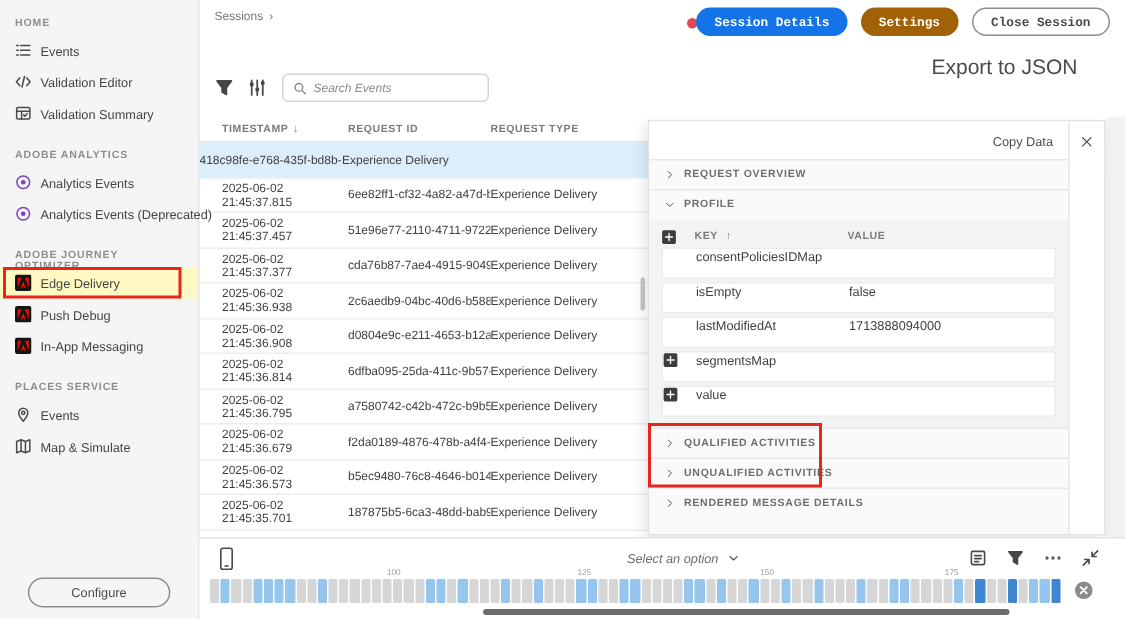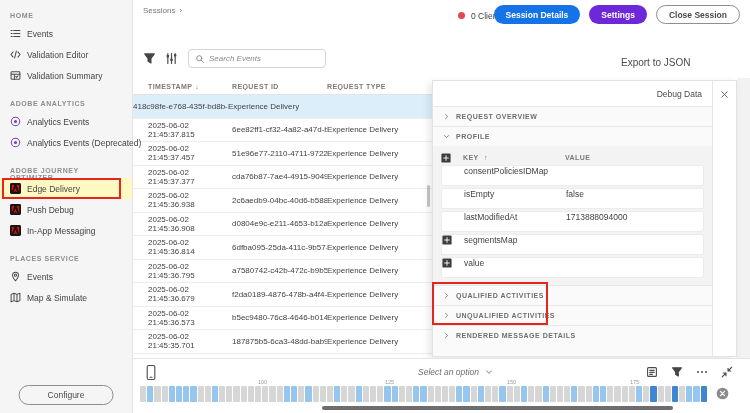--- a/index.html
+++ b/index.html
@@ -17,32 +17,32 @@
   .sb-item .icon svg { width:11px; height:11px; }
   .red-box { position:absolute; border:2px solid #e8251d; z-index:60; pointer-events:none; }
   .configure-btn { position:absolute; bottom:8px; left:50%; transform:translateX(-50%); background:#f5f5f5; border:1px solid #8e8e8e; border-radius:11px; padding:4px 28px; font-size:8.5px; color:#4b4b4b; font-family:inherit; cursor:pointer; }
 
   
   .breadcrumb { position:absolute; left:143px; top:6px; font-size:8px; color:#767676; display:flex; gap:4px; align-items:center; }
   .page-title { position:absolute; left:143px; top:16px; font-size:11px; font-weight:bold; color:#2c2c2c; }
   .status-group { position:absolute; left:458px; top:6px; height:19px; display:flex; align-items:center; gap:6px; }
   .status-dot { width:7px; height:7px; border-radius:50%; background:#e34850; }
   .status-text { font-size:8.5px; color:#404040; }
-  .hdr-buttons { position:absolute; right:10px; top:5px; display:flex; gap:9px; }
+  .hdr-buttons { position:absolute; right:10px; top:5px; display:flex; gap:9px;font-family:Liberation Mono, monospace; }
   .pill { height:19px; border-radius:10px; font-size:8.5px; font-weight:bold; font-family:inherit; padding:0 12px; cursor:pointer; display:flex; align-items:center; border:none; }
   .pill.primary { background:#1473e6; color:#fff; }
-  .pill.gray { background:#6d28d9; color:#fff; }
+  .pill.gray { background:#a16207; color:#fff; }
   .pill.outline { background:#fff; color:#4b4b4b; border:1px solid #8e8e8e; }
 
   
   .toolbar-icon { position:absolute; top:52px; width:13px; height:13px; cursor:pointer; }
   .search-box { position:absolute; left:188px; top:49px; width:138px; height:19px; border:1px solid #d4d4d4; border-radius:4px; background:#fff; display:flex; align-items:center; gap:4px; padding:0 6px; }
   .search-box input { border:none; outline:none; width:100%; font-size:8px; font-family:inherit; color:#4b4b4b; background:transparent; }
   .search-box input::placeholder { font-style:italic; color:#8a8a8a; }
-  .export-btn { position:absolute; left:616px; top:57px; display:flex; align-items:center; gap:5px; font-size:10px; color:#4b4b4b; cursor:pointer; }
+  .export-btn { position:absolute; left:616px; top:36px; display:flex; align-items:center; gap:5px; font-size:14px; color:#4b4b4b; cursor:pointer; }
 
   
   .events-table { position:absolute; left:133px; top:78px; right:0; bottom:55px; background:#fff; overflow:hidden; }
   .ev-head { display:flex; height:17px; align-items:center; border-bottom:1px solid #e3e3e3; font-size:7px; font-weight:bold; letter-spacing:.4px; color:#7a7a7a; }
   .ev-head .c1, .ev-row .c1 { width:99px; padding-left:15px; flex:0 0 auto; }
   .ev-head .c2, .ev-row .c2 { width:95px; flex:0 0 auto; overflow:hidden; white-space:nowrap; }
   .ev-head .c3, .ev-row .c3 { flex:1; overflow:hidden; white-space:nowrap; }
   .ev-row { display:flex; align-items:center; height:23.5px; border-bottom:1px solid #ededed; font-size:8px; color:#3f3f3f; cursor:pointer; }
   .ev-row.selected { background:#ddeefb; }
   .sort-arrow { font-size:7px; margin-left:3px; color:#7a7a7a; }
@@ -319,21 +319,21 @@
   <section class="panel">
     <div class="panel-body">
       <div class="panel-header">
         <span class="copy-data">
           <span class="icon">
               <svg viewBox="0 0 12 12" fill="none" stroke="#4a4a4a" stroke-width="1.1" stroke-linecap="round" stroke-linejoin="round">
                 <rect x="3.8" y="1.6" width="6.6" height="6.6"></rect>
                 <path d="M8.2 8.2v2.2H1.6V3.8h2.2"></path>
               </svg>
             </span>
-          <span>Debug Data</span>
+          <span>Copy Data</span>
         </span>
       </div>
 
       <div class="p-section">
         <span class="icon">
             <svg viewBox="0 0 12 12" fill="none" stroke="#4a4a4a" stroke-width="1.1" stroke-linecap="round" stroke-linejoin="round">
               <path d="M4.3 2.3L8 6l-3.7 3.7"></path>
             </svg>
           </span>
         <span class="sec-label">REQUEST OVERVIEW</span>

